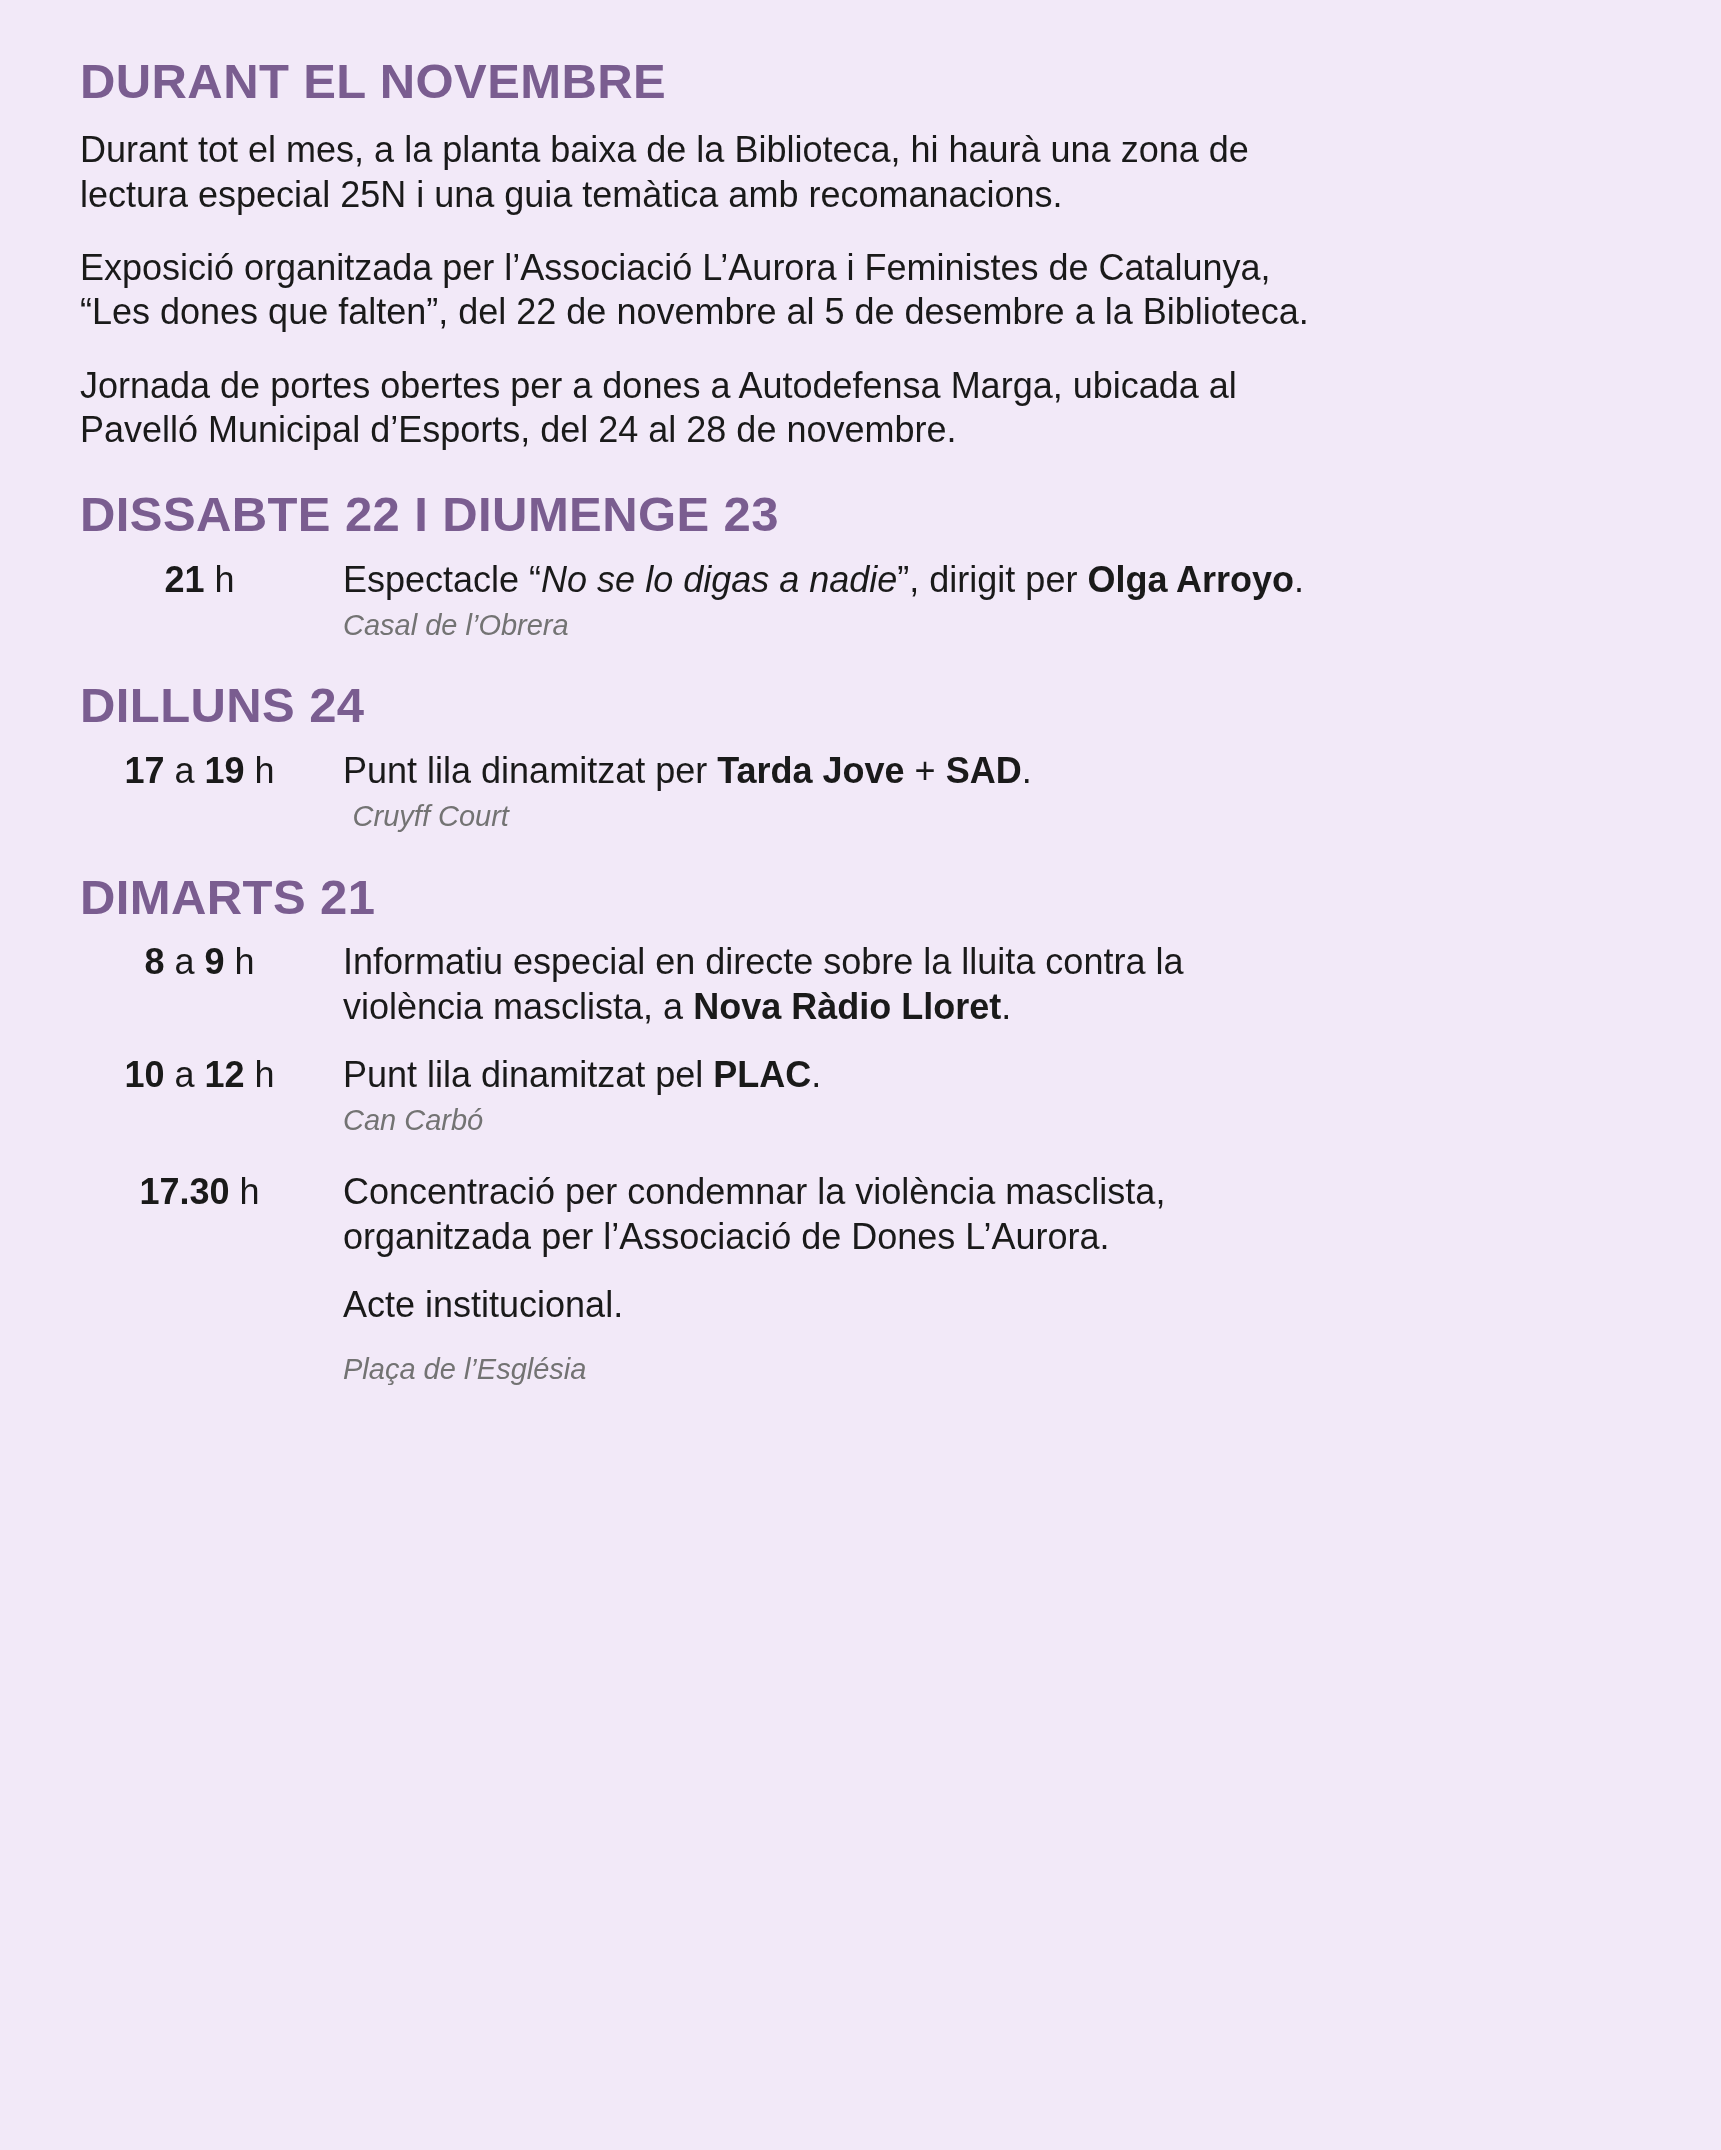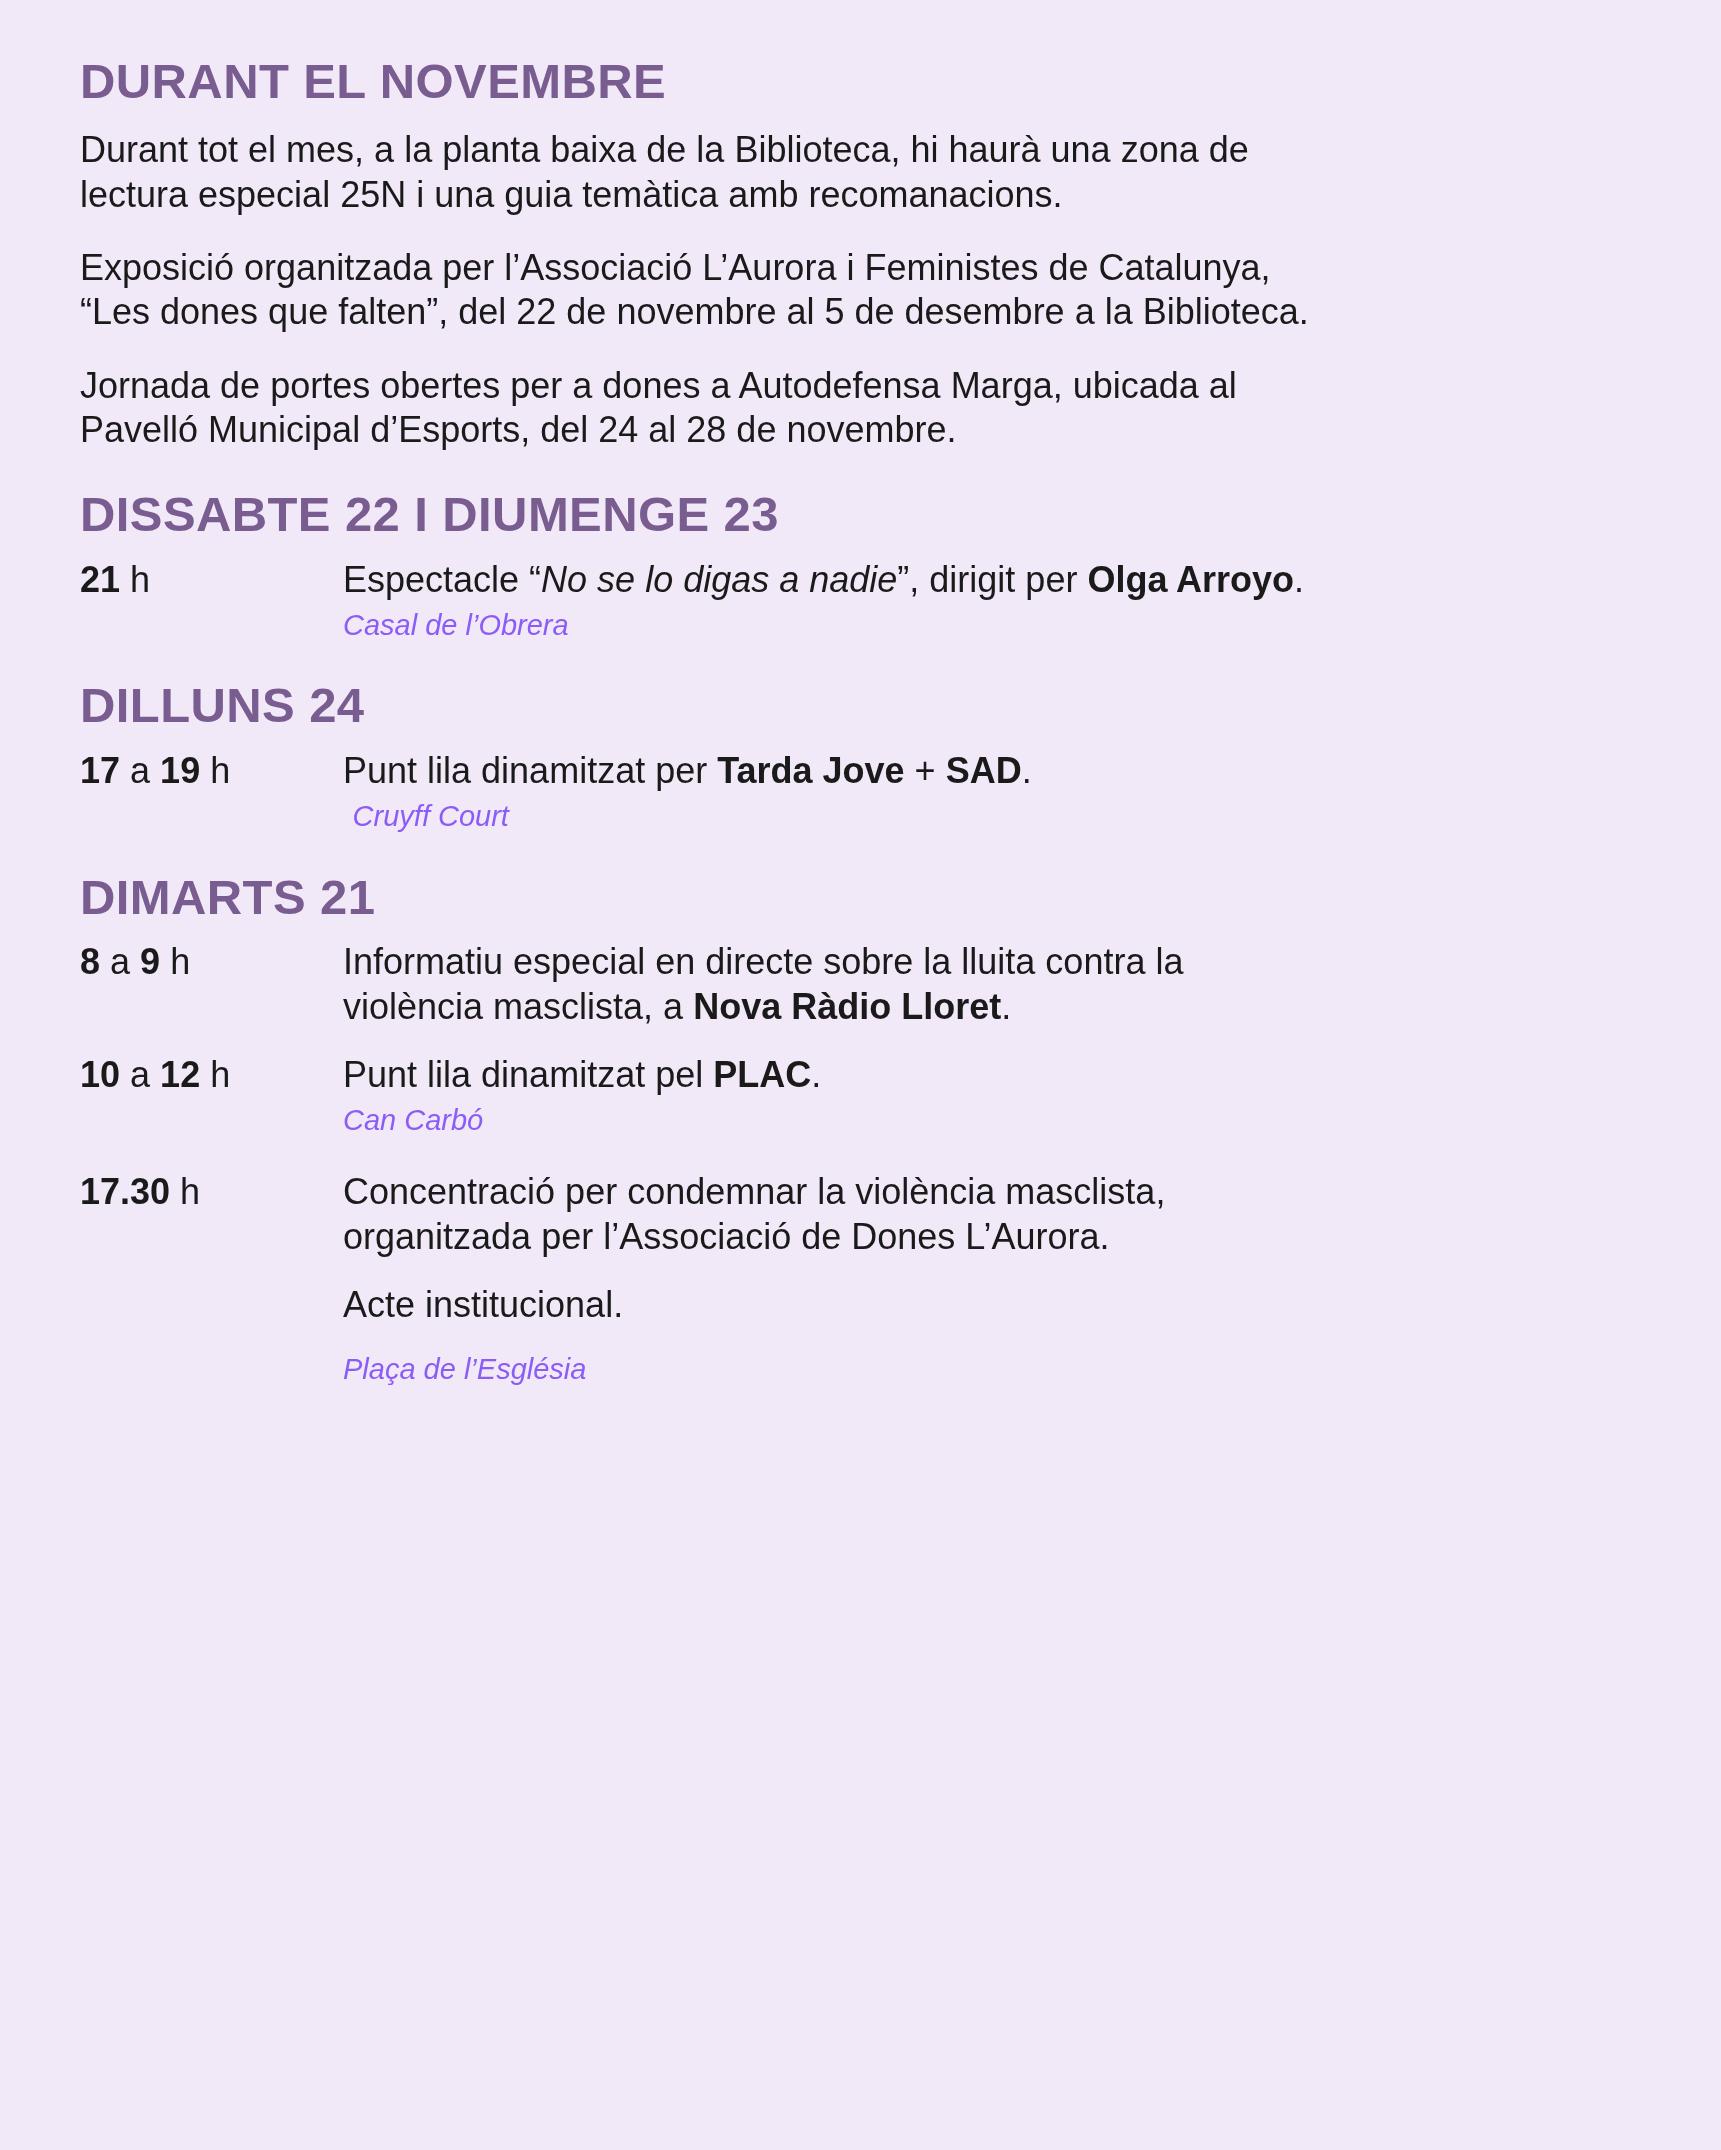--- a/index.html
+++ b/index.html
@@ -61,21 +61,21 @@
 
   
   .entry {
     display: flex;
     align-items: flex-start;
     margin: 0 0 24px 0;
   }
   .entry .time {
     flex: 0 0 263px;
     box-sizing: border-box;
-    text-align: left;
+    text-align: center;
     padding-right: 24px;
     font-size: 36px;
     line-height: 1.23;
     white-space: nowrap;
   }
   .entry .time b {
     font-weight: bold;
   }
   .entry .detail {
     flex: 1 1 auto;
@@ -87,21 +87,21 @@
     font-weight: bold;
   }
   .entry .detail i {
     font-style: italic;
   }
   .venue {
     font-style: italic;
     font-size: 29px;
     line-height: 1.25;
     margin-top: 4.8px;
-    color: #8b5cf6;
+    color: #737373;
   }
   .venue.indent-1 {
     padding-left: 9.6px;
   }
   .sub-entry {
     font-size: 36px;
     line-height: 1.23;
     margin: 0 0 24px 263px;
     max-width: 1322px;
   }

